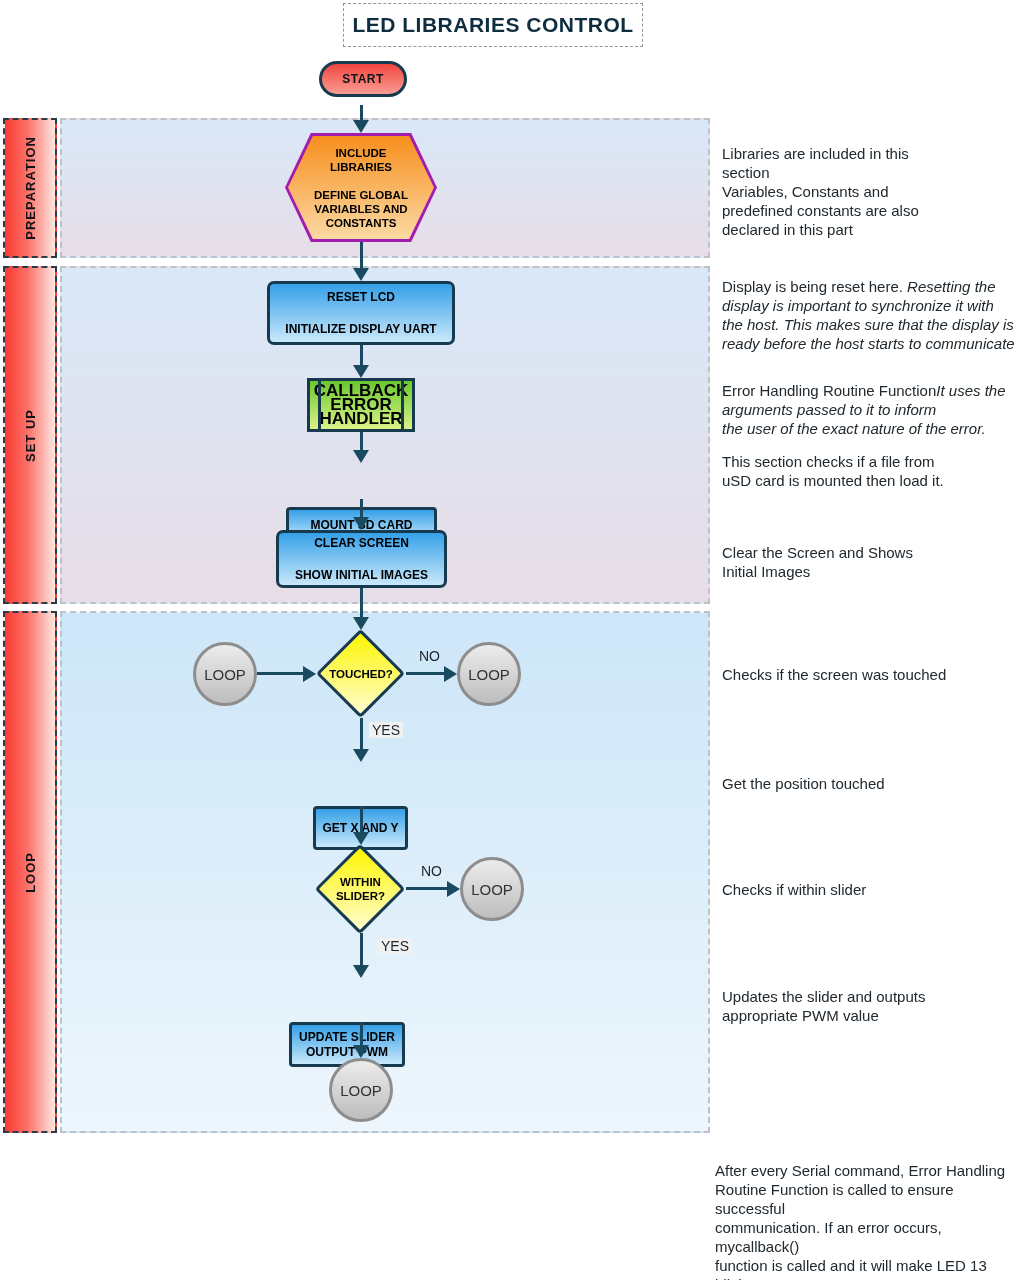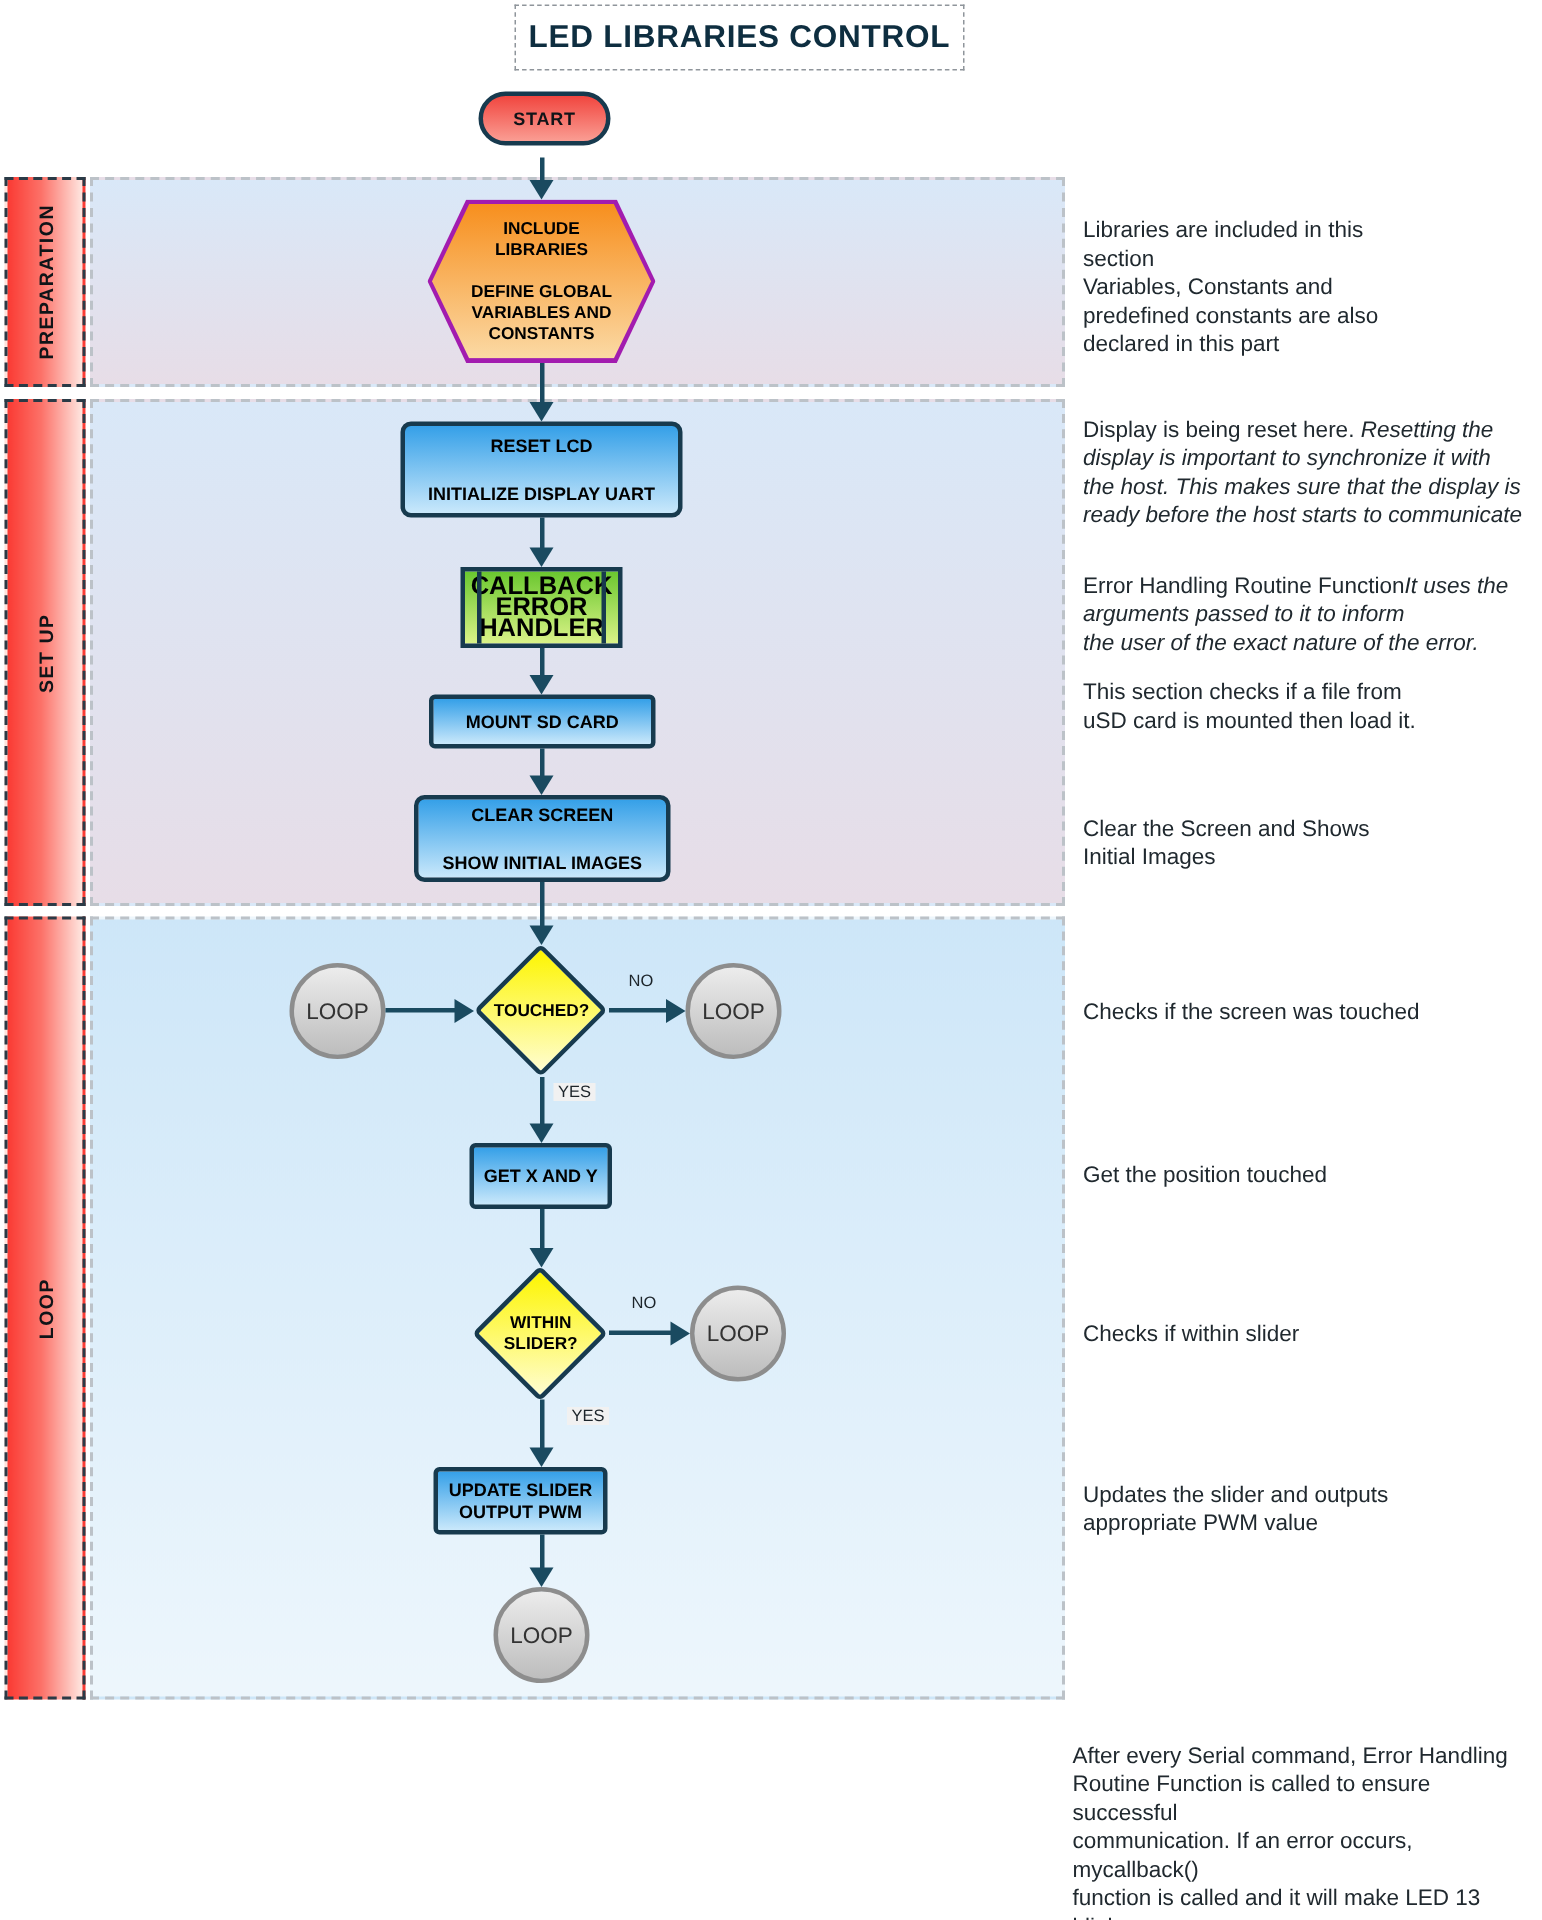--- a/index.html
+++ b/index.html
@@ -58,21 +58,21 @@
     position: absolute; inset: 0; display: flex; align-items: center; justify-content: center;
     font-weight: bold; font-size: 11.5px; line-height: 14px; color: #000; text-align: center;
   }
 
   .proc {
     position: absolute; border: 3px solid #173a4e;
     background: linear-gradient(#35a0e8, #c9e8fb);
     display: flex; align-items: center; justify-content: center;
     text-align: center; font-weight: bold; color: #000;
   }
-  .r7 { border-radius: 7px; } .r4 { border-radius: 4px; }
+  .r7 { border-radius: 7px; } .r4 { border-radius: 4px; margin-top: 44px; }
 
   .callback {
     position: absolute; left: 307px; top: 378px; width: 108px; height: 54px;
     border: 3px solid #173a4e; background: linear-gradient(#6ac72f, #dbf388);
     display: flex; align-items: center; justify-content: center;
     text-align: center; font-weight: bold; color: #000;
   }
   .callback::before, .callback::after { content: ""; position: absolute; top: 0; bottom: 0; width: 3px; background: #173a4e; }
   .callback::before { left: 8px; } .callback::after { right: 8px; }
 
@@ -96,21 +96,21 @@
   
   .vline { position: absolute; width: 3px; background: #1a4a60; }
   .hline { position: absolute; height: 3px; background: #1a4a60; }
   .ah-down { position: absolute; width: 0; height: 0;
     border-left: 8px solid transparent; border-right: 8px solid transparent;
     border-top: 13px solid #1a4a60; }
   .ah-right { position: absolute; width: 0; height: 0;
     border-top: 8px solid transparent; border-bottom: 8px solid transparent;
     border-left: 13px solid #1a4a60; }
 
-  .edge-label { position: absolute; font-size: 11px; color: #1c242a; }
+  .edge-label { position: absolute; font-size: 14px; color: #1c242a; }
   .edge-label.boxed { background: #f1f1f1; padding: 0 3px; }
 
   
   .ann { position: absolute; left: 722px; width: 300px; font-size: 15px; line-height: 19px; color: #20292f; }
   .ann .it { font-style: italic; }
   .note { position: absolute; left: 715px; top: 1161px; width: 306px; font-size: 15px; line-height: 19px; color: #20292f; }
   .note .hd { font-weight: bold; }
 </style>
 </head>
 <body>

